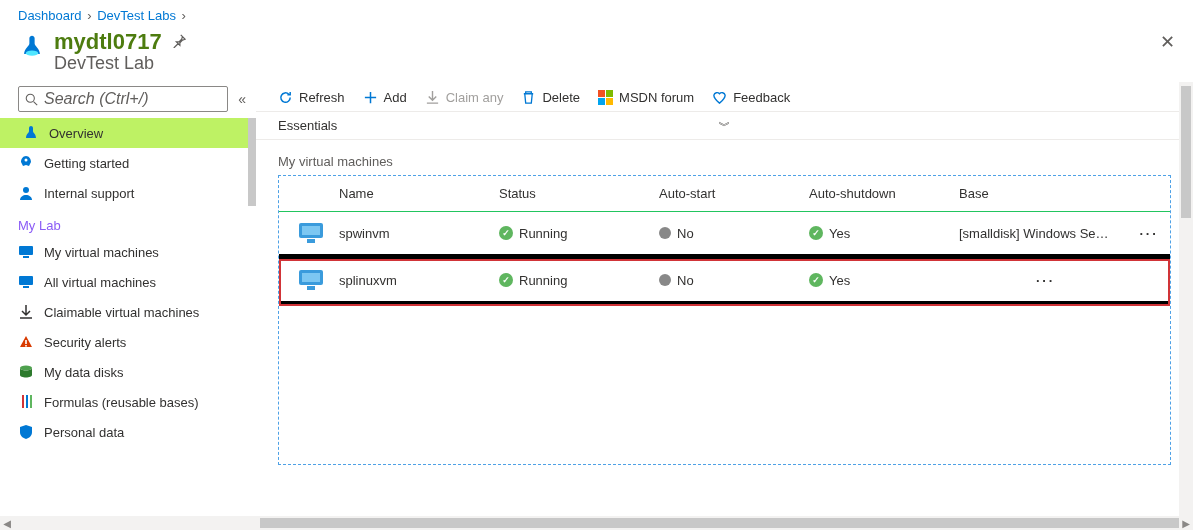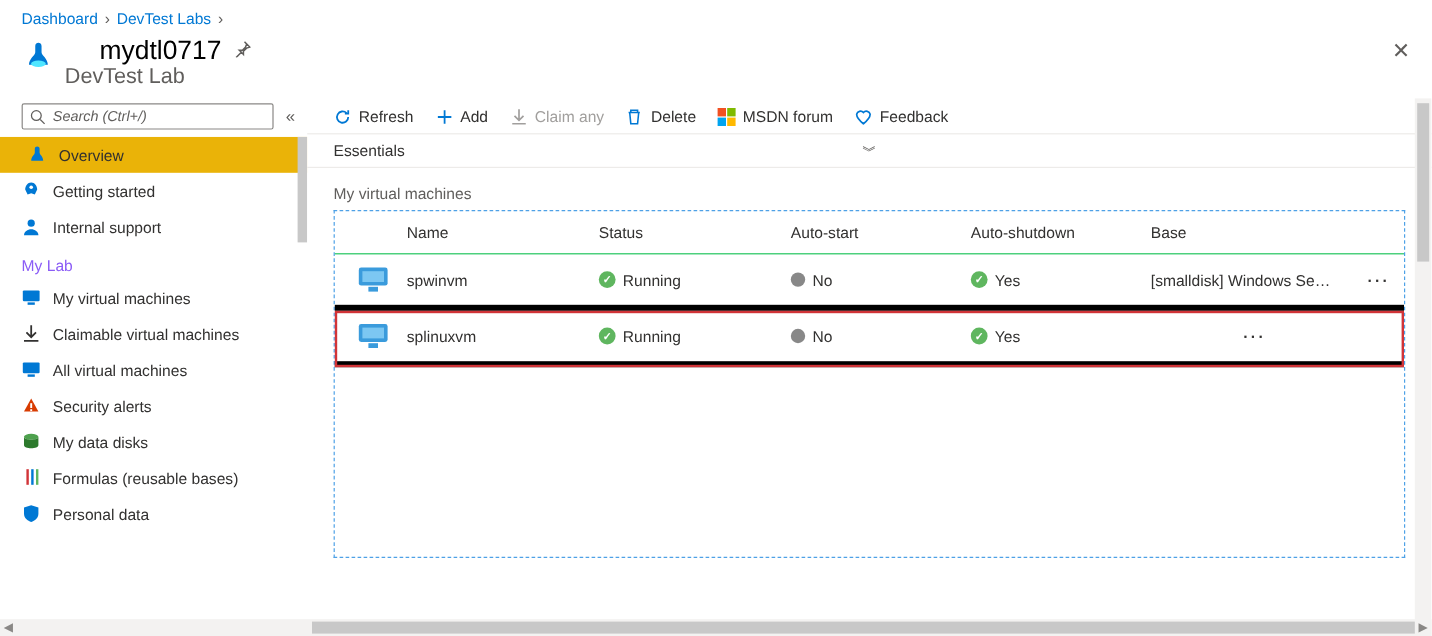--- a/index.html
+++ b/index.html
@@ -6,39 +6,39 @@
   html, body { margin:0; padding:0; font-family: "Segoe UI", Arial, sans-serif; font-size:13px; color:#323130; background:#fff; width:1193px; height:530px; overflow:hidden; }
   a { color:#0078d4; text-decoration:none; }
 
   .breadcrumb { padding:8px 18px 2px 18px; font-size:13px; color:#0078d4; }
   .breadcrumb .chev { color:#605e5c; padding:0 2px; }
 
   .header { display:flex; align-items:flex-start; padding:4px 18px 8px 18px; position:relative; }
   .header-icon { width:28px; height:28px; margin-right:8px; margin-top:4px; }
   .title-block { display:flex; flex-direction:column; }
   .title-row { display:flex; align-items:center; }
-  .title { font-size:22px; font-weight:400; color:#000000;margin-left:29px; }
+  .title { font-size:22px; font-weight:700; color:#4d7c0f; }
   .pin { margin-left:10px; color:#605e5c; }
   .subtitle { font-size:18px; color:#605e5c; margin-top:-2px; }
   .close-x { position:absolute; right:18px; top:6px; font-size:18px; color:#605e5c; cursor:pointer; }
 
   .body { display:flex; height:calc(530px - 74px); }
 
   .sidebar { width:256px; border-right:0; position:relative; background:#fff; }
   .search-row { display:flex; align-items:center; padding:4px 10px 6px 18px; gap:10px; }
-  .search { flex:1; display:flex; align-items:center; border:1px solid #8a8886; border-radius:2px; padding:3px 6px; color:#605e5c; font-style:italic; font-size:12px; }
+  .search { flex:1; display:flex; align-items:center; border:1px solid #8a8886; border-radius:2px; padding:3px 6px; color:#605e5c; font-style:italic; font-size:16px; }
   .search svg { margin-right:6px; }
   .collapse { color:#605e5c; cursor:pointer; font-size:14px; }
 
   .nav { height:calc(100% - 40px); overflow:hidden; position:relative; }
   .nav-scroll-indicator { position:absolute; right:0; top:0; width:8px; height:100%; }
   .nav-scroll-indicator .thumb { position:absolute; left:0; top:0; width:8px; height:88px; background:#c8c8c8; border-radius:0; }
 
   .nav-item { display:flex; align-items:center; padding:7px 18px; cursor:pointer; gap:10px; color:#323130; }
-  .nav-item.active { background:#eab308;padding-left:23px; }
+  .nav-item.active { background:#bef264;padding-left:23px; }
   .nav-item .icn { width:16px; height:16px; display:inline-flex; align-items:center; justify-content:center; }
   .nav-group { padding:10px 18px 4px 18px; color:#8b5cf6; font-size:13px; font-weight:400; }
 
   .main { flex:1; display:flex; flex-direction:column; position:relative; }
   .toolbar { display:flex; align-items:center; gap:18px; padding:8px 18px 6px 22px; border-bottom:1px solid #edebe9; }
   .tool { display:flex; align-items:center; gap:6px; color:#323130; cursor:pointer; }
   .tool.disabled { color:#a19f9d; cursor:default; }
   .tool .ic { color:#0078d4; display:inline-flex; }
   .tool.disabled .ic { color:#a19f9d; }
   .ms-logo { display:inline-grid; grid-template-columns:7px 7px; grid-template-rows:7px 7px; gap:1px; }
@@ -155,33 +155,33 @@
             <svg width="16" height="16" viewBox="0 0 16 16">
               <rect x="1" y="2" width="14" height="9" rx="1" fill="#0078d4"></rect>
               <rect x="5" y="12" width="6" height="2" fill="#0078d4"></rect>
             </svg>
           </span>
         <span>My virtual machines</span>
       </div>
       <div class="nav-item">
         <span class="icn">
             <svg width="16" height="16" viewBox="0 0 16 16">
-              <path fill="none" stroke="#323130" stroke-width="1.5" d="M8 1v9m-4-3l4 4 4-4M2 14h12"></path>
-            </svg>
-          </span>
-        <span>Claimable virtual machines</span>
-      </div>
-      <div class="nav-item">
-        <span class="icn">
-            <svg width="16" height="16" viewBox="0 0 16 16">
               <rect x="1" y="2" width="14" height="9" rx="1" fill="#0078d4"></rect>
               <rect x="5" y="12" width="6" height="2" fill="#0078d4"></rect>
             </svg>
           </span>
         <span>All virtual machines</span>
+      </div>
+      <div class="nav-item">
+        <span class="icn">
+            <svg width="16" height="16" viewBox="0 0 16 16">
+              <path fill="none" stroke="#323130" stroke-width="1.5" d="M8 1v9m-4-3l4 4 4-4M2 14h12"></path>
+            </svg>
+          </span>
+        <span>Claimable virtual machines</span>
       </div>
       <div class="nav-item">
         <span class="icn">
             <svg width="16" height="16" viewBox="0 0 16 16">
               <path fill="#d83b01" d="M8 2l6 11H2z"></path>
               <rect x="7.2" y="6" width="1.6" height="4" fill="#fff"></rect>
               <rect x="7.2" y="11" width="1.6" height="1.6" fill="#fff"></rect>
             </svg>
           </span>
         <span>Security alerts</span>

